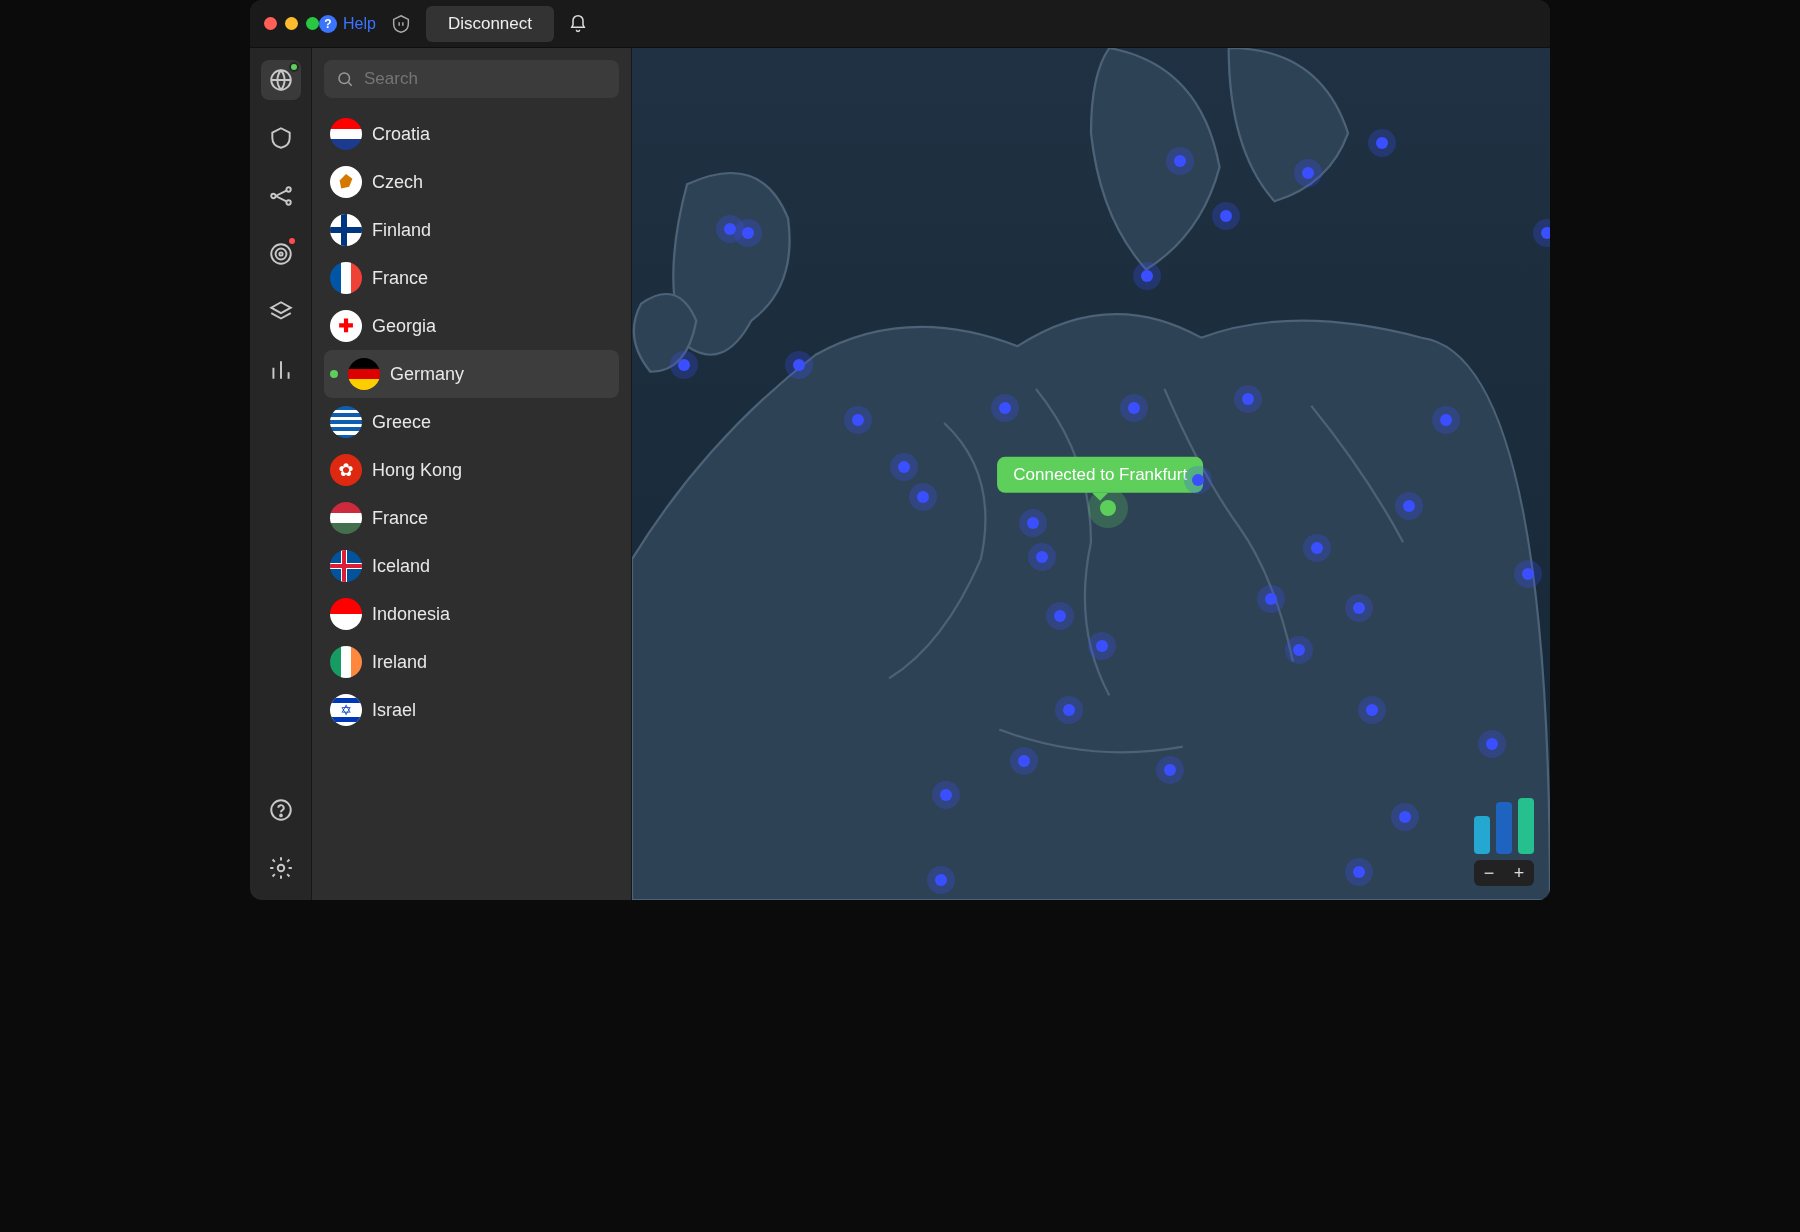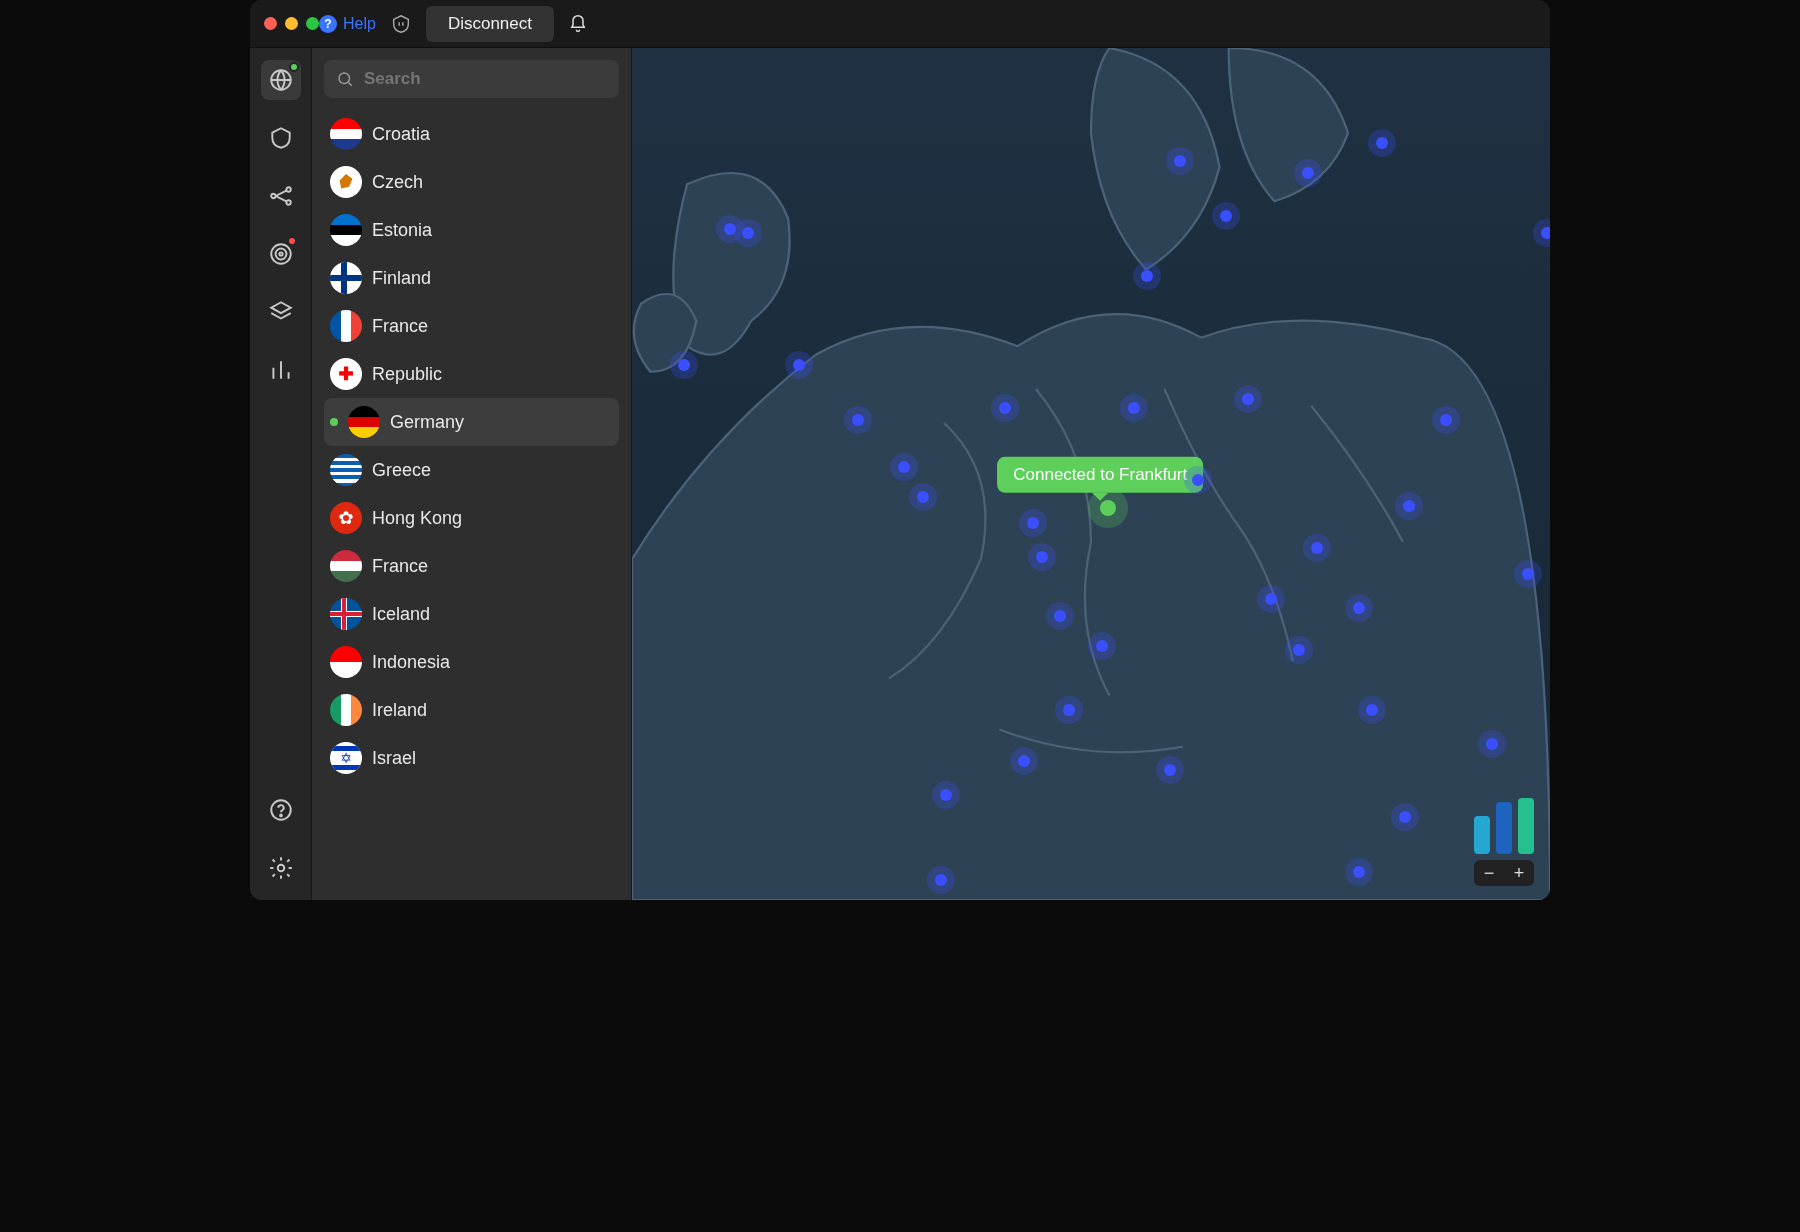--- a/index.html
+++ b/index.html
@@ -65,21 +65,21 @@
   .rail-btn svg{width:26px;height:26px;stroke:currentColor;fill:none;stroke-width:1.8;}
   .rail-btn .dot{position:absolute;width:10px;height:10px;border-radius:50%;border:2px solid #262626;}
   .rail-btn .dot.green{background:var(--green);top:2px;right:2px;}
   .rail-btn .dot.red{background:#ff4d4d;top:2px;right:4px;}
   .rail-spacer{flex:1;}
 
   
   .list-panel{flex:0 0 320px;background:var(--bg-side);display:flex;flex-direction:column;border-right:1px solid #171717;}
   .search-wrap{padding:12px;}
   .search-box{display:flex;align-items:center;gap:8px;background:#3b3b3b;border-radius:8px;padding:8px 12px;}
-  .search-box input{flex:1;background:transparent;border:none;outline:none;color:var(--text-main);font-size:17px;font-weight:bold;}
+  .search-box input{flex:1;background:transparent;border:none;outline:none;color:var(--text-main);font-size:17px;}
   .search-box svg{width:18px;height:18px;color:#999;}
 
   .country-list{flex:1;overflow-y:auto;padding:0 12px 12px 12px;}
   .country-list::-webkit-scrollbar{width:8px;}
   .country-list::-webkit-scrollbar-thumb{background:#4a4a4a;border-radius:4px;}
   .country-item{display:flex;align-items:center;gap:10px;padding:8px 6px;border-radius:8px;cursor:pointer;}
   .country-item.selected{background:var(--bg-list-selected);}
   .country-item .connect-dot{width:8px;height:8px;border-radius:50%;background:var(--green);}
   .flag{width:32px;height:32px;border-radius:50%;flex:0 0 32px;overflow:hidden;display:flex;flex-direction:column;}
   .flag .stripe{flex:1;}
@@ -212,47 +212,39 @@
             </div>
             <span class="country-name">Croatia</span>
           </div>
           <div class="country-item">
             <div class="flag" style="background: rgb(255, 255, 255); position: relative;">
               <div style="position: absolute; left: 25%; top: 25%; width: 50%; height: 50%; background: rgb(213, 120, 0); clip-path: polygon(10% 40%, 50% 0%, 90% 30%, 70% 80%, 20% 90%);"></div>
             </div>
             <span class="country-name">Czech</span>
           </div>
           <div class="country-item">
-            <div class="flag flag-tricolor-h">
-              <div class="stripe" style="background: rgb(0, 114, 206);"></div>
-              <div class="stripe" style="background: rgb(0, 0, 0);"></div>
-              <div class="stripe" style="background: rgb(255, 255, 255);"></div>
-            </div>
-            <span class="country-name">Estonia</span>
-          </div>
-          <div class="country-item">
             <div class="flag" style="position: relative; background: rgb(255, 255, 255);">
               <div style="position: absolute; left: 35%; top: 0px; bottom: 0px; width: 18%; background: rgb(0, 53, 128);"></div>
               <div style="position: absolute; top: 41%; left: 0px; right: 0px; height: 18%; background: rgb(0, 53, 128);"></div>
             </div>
             <span class="country-name">Finland</span>
           </div>
           <div class="country-item">
             <div class="flag flag-tricolor-v">
               <div class="stripe" style="background: rgb(0, 85, 164);"></div>
               <div class="stripe" style="background: rgb(255, 255, 255);"></div>
               <div class="stripe" style="background: rgb(239, 65, 53);"></div>
             </div>
             <span class="country-name">France</span>
           </div>
           <div class="country-item">
             <div class="flag" style="background: rgb(255, 255, 255); position: relative;">
               <div style="position: absolute; inset: 0px; display: flex; align-items: center; justify-content: center; color: rgb(255, 0, 0); font-size: 18px; font-weight: 700;">✚</div>
             </div>
-            <span class="country-name">Republic</span>
+            <span class="country-name">Georgia</span>
           </div>
           <div class="country-item selected">
             <span class="connect-dot"></span>
             <div class="flag flag-tricolor-h">
               <div class="stripe" style="background: rgb(0, 0, 0);"></div>
               <div class="stripe" style="background: rgb(221, 0, 0);"></div>
               <div class="stripe" style="background: rgb(255, 206, 0);"></div>
             </div>
             <span class="country-name">Germany</span>
           </div>

